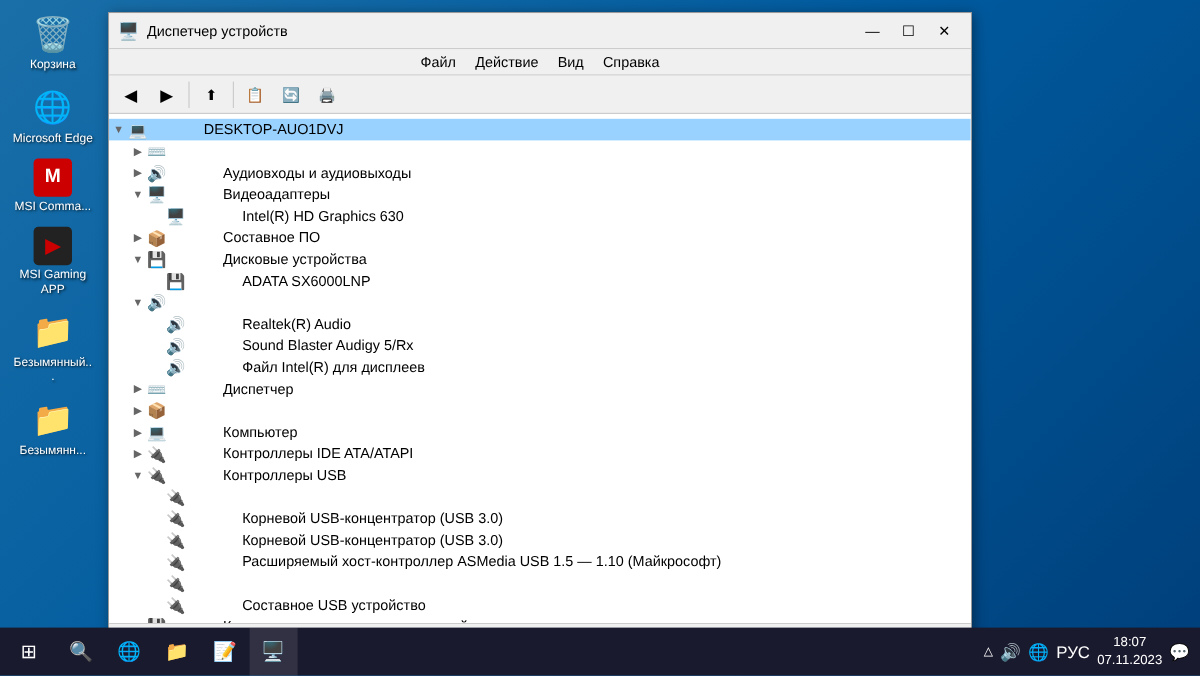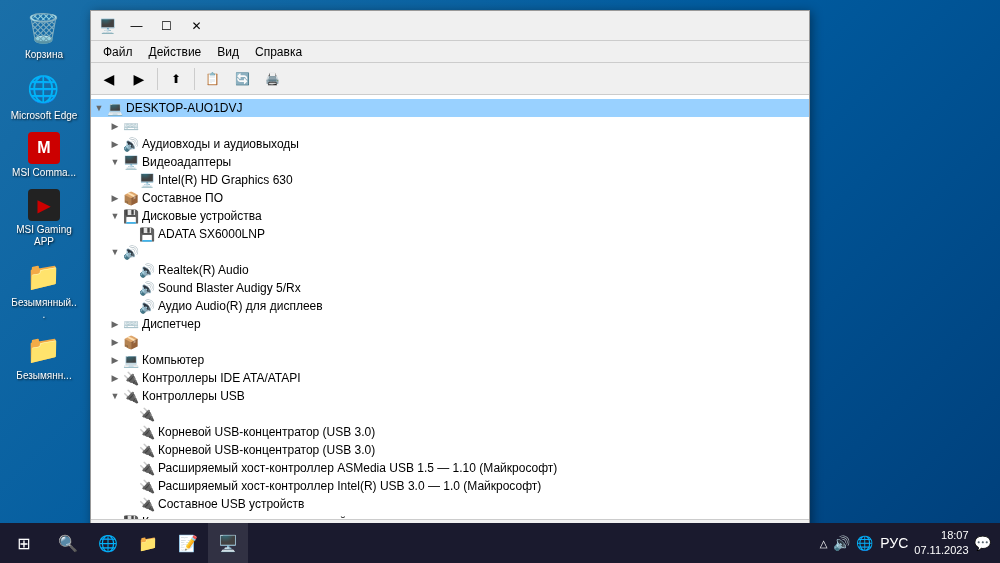--- a/index.html
+++ b/index.html
@@ -58,21 +58,21 @@
     .taskbar-right {
       margin-left: auto;
       display: flex;
       align-items: center;
       padding-right: 8px;
       gap: 6px;
       color: white;
       font-size: 11px;
     }
     .taskbar-time {
-      text-align: right;
+      text-align: center;
       line-height: 1.4;
     }
 
     
     .desktop-icons {
       position: absolute;
       top: 10px;
       left: 10px;
       display: flex;
       flex-direction: column;
@@ -152,20 +152,21 @@
     }
 
     .menu-bar {
       height: 22px;
       background: #f0f0f0;
       display: flex;
       align-items: center;
       padding: 0 4px;
       border-bottom: 1px solid #ccc;
       font-size: 12px;
+      justify-content: center;
     }
     .menu-item {
       padding: 2px 8px;
       cursor: pointer;
     }
 
     .toolbar {
       height: 32px;
       background: #f0f0f0;
       display: flex;
@@ -241,20 +242,21 @@
       font-size: 13px;
       display: flex;
       align-items: center;
       justify-content: center;
       flex-shrink: 0;
       margin-right: 3px;
     }
     .tree-label {
       font-size: 12px;
       color: #000;
+      margin-left: 44px;
     }
 
     .status-bar {
       height: 20px;
       background: #f0f0f0;
       border-top: 1px solid #ccc;
       display: flex;
       align-items: center;
       padding: 0 6px;
       font-size: 11px;
@@ -290,20 +292,21 @@
     <div class="desktop-icon">
       <div class="desktop-icon-img">📁</div>
       <div class="desktop-icon-label">Безымянн...</div>
     </div>
   </div>
 
   <div class="window">
 
     <div class="title-bar">
       <span class="title-bar-icon">🖥️</span>
+      <span class="title-bar-text">Диспетчер устройств</span>
       <div class="title-bar-controls">
         <button class="title-btn">—</button>
         <button class="title-btn">☐</button>
         <button class="title-btn close">✕</button>
       </div>
     </div>
 
     <div class="menu-bar">
       <span class="menu-item">Файл</span>
       <span class="menu-item">Действие</span>
@@ -401,21 +404,21 @@
           <span class="tree-expander" style="color:transparent;">▶</span>
           <span class="tree-icon">🔊</span>
           <span class="tree-label">Sound Blaster Audigy 5/Rx</span>
         </div>
 
         <div class="tree-item">
           <span class="tree-indent"></span>
           <span class="tree-indent"></span>
           <span class="tree-expander" style="color:transparent;">▶</span>
           <span class="tree-icon">🔊</span>
-          <span class="tree-label">Аудио Audio(R) для дисплеев</span>
+          <span class="tree-label">Файл Intel(R) для дисплеев</span>
         </div>
 
         <div class="tree-item">
           <span class="tree-indent"></span>
           <span class="tree-expander">▶</span>
           <span class="tree-icon">⌨️</span>
           <span class="tree-label">Диспетчер</span>
         </div>
 
         <div class="tree-item">
@@ -474,29 +477,28 @@
           <span class="tree-expander" style="color:transparent;">▶</span>
           <span class="tree-icon">🔌</span>
           <span class="tree-label">Расширяемый хост-контроллер ASMedia USB 1.5 — 1.10 (Майкрософт)</span>
         </div>
 
         <div class="tree-item">
           <span class="tree-indent"></span>
           <span class="tree-indent"></span>
           <span class="tree-expander" style="color:transparent;">▶</span>
           <span class="tree-icon">🔌</span>
-          <span class="tree-label">Расширяемый хост-контроллер Intel(R) USB 3.0 — 1.0 (Майкрософт)</span>
-        </div>
-
-        <div class="tree-item">
-          <span class="tree-indent"></span>
-          <span class="tree-indent"></span>
-          <span class="tree-expander" style="color:transparent;">▶</span>
-          <span class="tree-icon">🔌</span>
-          <span class="tree-label">Составное USB устройств</span>
+        </div>
+
+        <div class="tree-item">
+          <span class="tree-indent"></span>
+          <span class="tree-indent"></span>
+          <span class="tree-expander" style="color:transparent;">▶</span>
+          <span class="tree-icon">🔌</span>
+          <span class="tree-label">Составное USB устройство</span>
         </div>
 
         <div class="tree-item">
           <span class="tree-indent"></span>
           <span class="tree-expander">▶</span>
           <span class="tree-icon">💾</span>
           <span class="tree-label">Контроллеры запоминающих устройств</span>
         </div>
 
       </div>

